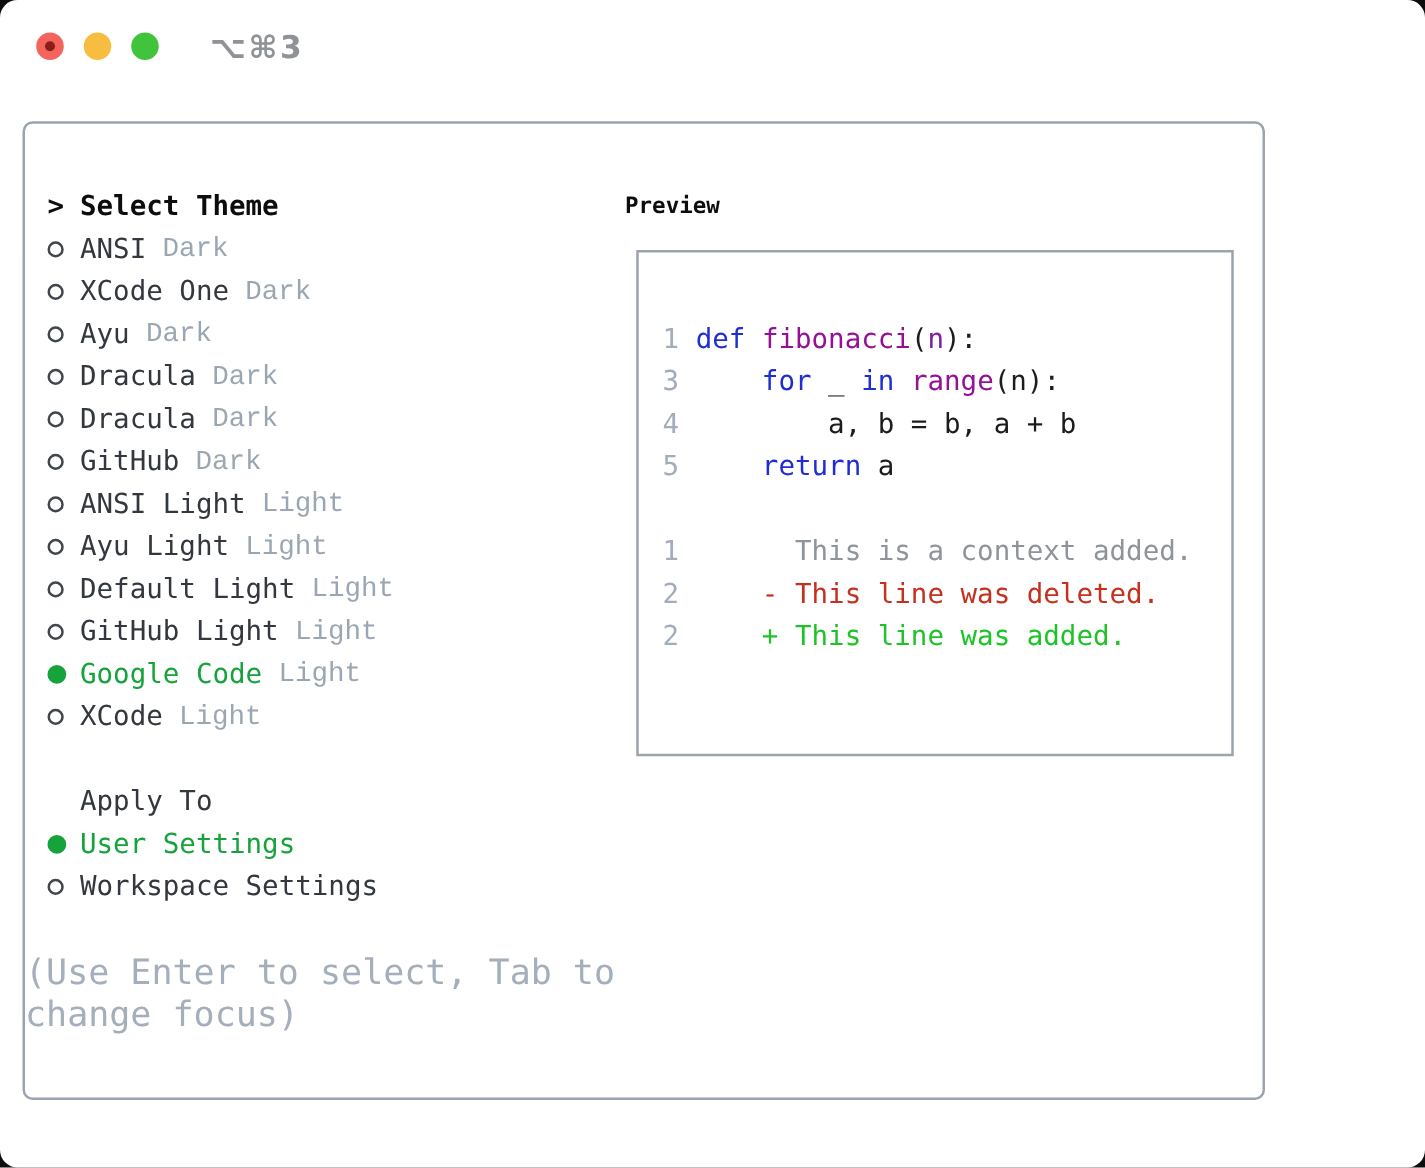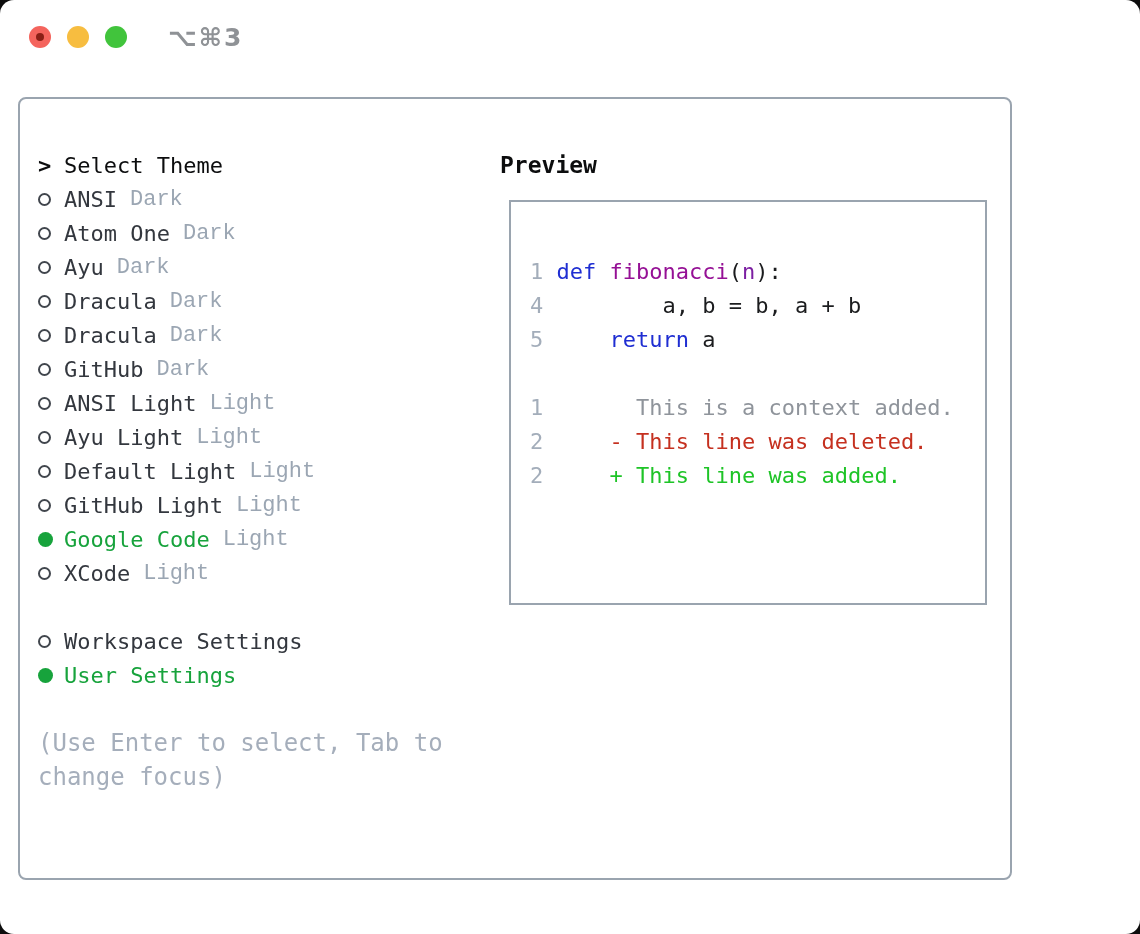--- a/index.html
+++ b/index.html
@@ -37,29 +37,29 @@
   .list{position:absolute;left:0;top:49px;width:470px;font-size:22px;}
   .row{height:34px;display:flex;align-items:center;padding-left:18px;white-space:pre;}
   .marker-slot{width:26px;flex:0 0 26px;display:flex;align-items:center;}
   .hmark{font-weight:700;color:var(--black);font-size:22px;}
   .circle{
     width:13px;height:13px;border-radius:50%;
     border:2.5px solid var(--circle);box-sizing:border-box;background:transparent;
   }
   .circle.sel{border:none;width:15px;height:15px;background:var(--sel-green);}
   .name{color:var(--name-dark);}
-  .name.header{font-weight:400;color:var(--black);}
+  .name.header{font-weight:700;color:var(--black);}
   .name.selgreen{color:var(--sel-green);}
   .tag{color:var(--tag);margin-left:13px;font-family:Liberation Mono, monospace;}
-  .hint-row{height:34px;display:flex;align-items:center;padding-left:18px;
-    color:var(--hint);white-space:pre;font-size:24px;}
+  .hint-row{height:34px;display:flex;align-items:center;
+    color:var(--hint);white-space:pre;font-size:28px;}
   
   .preview-title{
     position:absolute;left:480px;top:49px;height:34px;line-height:34px;
-    font-size:23px;font-weight:700;color:var(--black);
+    font-size:18px;font-weight:700;color:var(--black);
   }
   .preview-box{
     position:absolute;left:489px;top:101px;width:478px;height:405px;
     box-sizing:border-box;border:2px solid var(--panel-border);
     background:#fff;padding:53px 0 0 19px;overflow:hidden;
   }
   .pline{height:34px;line-height:34px;font-size:22px;white-space:pre;}
   .lnum{color:var(--lnum);}
   .tok-kw{color:var(--kw);text-align:right;}
   .tok-fn{color:var(--fn);}
@@ -82,43 +82,45 @@
     <span class="light yellow"></span>
     <span class="light green"></span>
   </div>
   <div class="win-title">⌥⌘3</div>
 
   <div class="panel">
 
     <div class="list" id="theme-list">
         <div class="row"><span class="marker-slot"><span class="hmark">&gt;</span></span><span class="name header">Select Theme</span></div>
         <div class="row"><span class="marker-slot"><span class="circle"></span></span><span class="name">ANSI</span><span class="tag">Dark</span></div>
-        <div class="row"><span class="marker-slot"><span class="circle"></span></span><span class="name">Atom One</span><span class="tag">Dark</span></div>
+        <div class="row"><span class="marker-slot"><span class="circle"></span></span><span class="name">XCode One</span><span class="tag">Dark</span></div>
         <div class="row"><span class="marker-slot"><span class="circle"></span></span><span class="name">Ayu</span><span class="tag">Dark</span></div>
         <div class="row"><span class="marker-slot"><span class="circle"></span></span><span class="name">Dracula</span><span class="tag">Dark</span></div>
         <div class="row"><span class="marker-slot"><span class="circle"></span></span><span class="name">Dracula</span><span class="tag">Dark</span></div>
         <div class="row"><span class="marker-slot"><span class="circle"></span></span><span class="name">GitHub</span><span class="tag">Dark</span></div>
         <div class="row"><span class="marker-slot"><span class="circle"></span></span><span class="name">ANSI Light</span><span class="tag">Light</span></div>
         <div class="row"><span class="marker-slot"><span class="circle"></span></span><span class="name">Ayu Light</span><span class="tag">Light</span></div>
         <div class="row"><span class="marker-slot"><span class="circle"></span></span><span class="name">Default Light</span><span class="tag">Light</span></div>
         <div class="row"><span class="marker-slot"><span class="circle"></span></span><span class="name">GitHub Light</span><span class="tag">Light</span></div>
         <div class="row"><span class="marker-slot"><span class="circle sel"></span></span><span class="name selgreen">Google Code</span><span class="tag">Light</span></div>
         <div class="row"><span class="marker-slot"><span class="circle"></span></span><span class="name">XCode</span><span class="tag">Light</span></div>
         <div class="row"></div>
+        <div class="row"><span class="marker-slot"></span><span class="name">Apply To</span></div>
+        <div class="row"><span class="marker-slot"><span class="circle sel"></span></span><span class="name selgreen">User Settings</span></div>
         <div class="row"><span class="marker-slot"><span class="circle"></span></span><span class="name">Workspace Settings</span></div>
-        <div class="row"><span class="marker-slot"><span class="circle sel"></span></span><span class="name selgreen">User Settings</span></div>
         <div class="row"></div>
         <div class="hint-row">(Use Enter to select, Tab to</div>
         <div class="hint-row">change focus)</div>
       </div>
 
     <div class="preview-title">Preview</div>
 
     <div class="preview-box" id="preview-box">
         <div class="pline"><span class="lnum">1 </span><span class="tok-kw">def</span><span class="tok-pl"> </span><span class="tok-fn">fibonacci</span><span class="tok-pl">(</span><span class="tok-pm">n</span><span class="tok-pl">):</span></div>
+        <div class="pline"><span class="lnum">3 </span><span class="tok-pl">    </span><span class="tok-kw">for</span><span class="tok-pl"> _ </span><span class="tok-kw">in</span><span class="tok-pl"> </span><span class="tok-fn">range</span><span class="tok-pl">(n):</span></div>
         <div class="pline"><span class="lnum">4 </span><span class="tok-pl">        a, b = b, a + b</span></div>
         <div class="pline"><span class="lnum">5 </span><span class="tok-pl">    </span><span class="tok-kw">return</span><span class="tok-pl"> a</span></div>
         <div class="pline"><span class="lnum">  </span></div>
         <div class="pline"><span class="lnum">1 </span><span class="tok-ctx">      This is a context added.</span></div>
         <div class="pline"><span class="lnum">2 </span><span class="tok-pl">    </span><span class="tok-del">- This line was deleted.</span></div>
         <div class="pline"><span class="lnum">2 </span><span class="tok-pl">    </span><span class="tok-add">+ This line was added.</span></div>
       </div>
 
   </div>
 </div>

